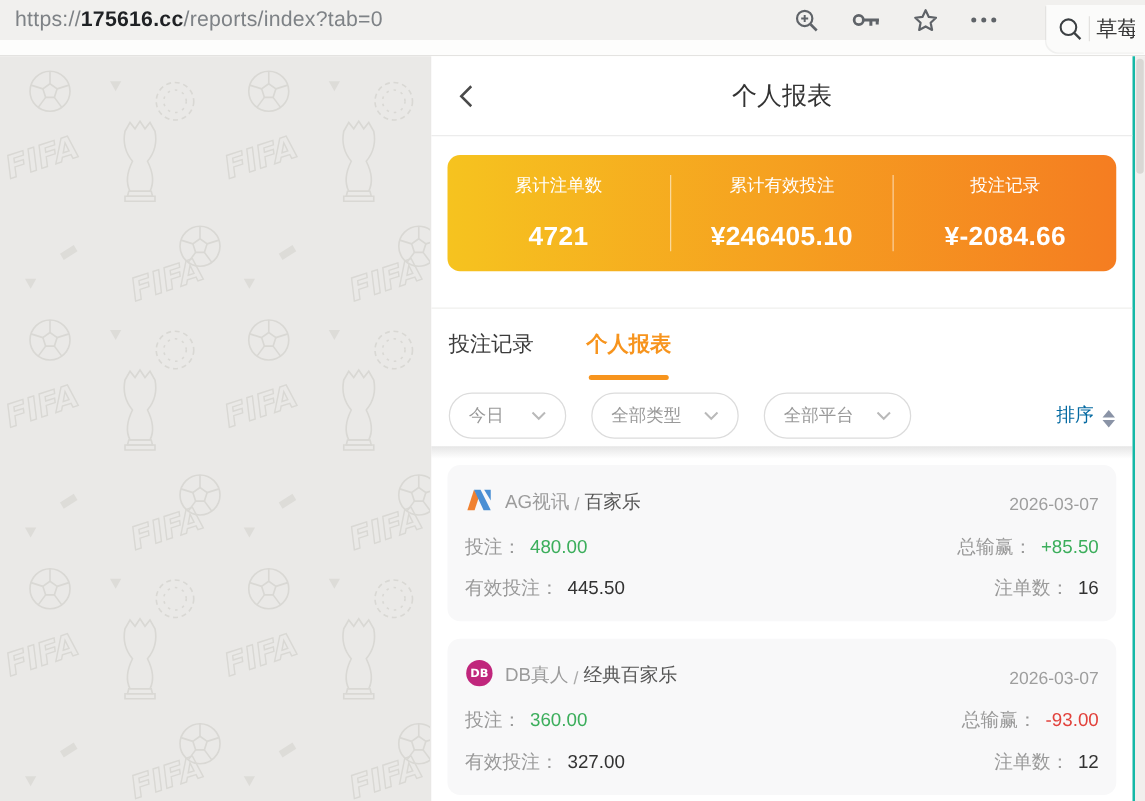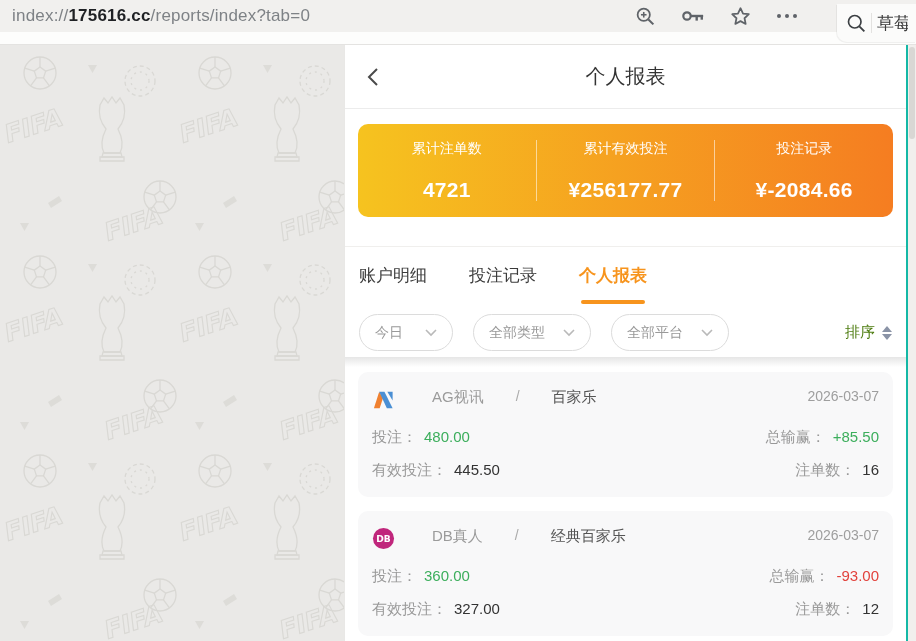--- a/index.html
+++ b/index.html
@@ -49,48 +49,48 @@
   
   .tabs { margin-top:29px; flex:none; border-top:1px solid #f0efed; height:58px; display:flex; align-items:center; gap:42px; padding:0 14px; }
   .tab { font-size:17px; color:#3b3b3b; position:relative; height:100%; display:flex; align-items:center; cursor:pointer; }
   .tab.active { color:var(--accent,#f7941d); font-weight:700; }
   .tab.active::after { content:""; position:absolute; bottom:0; left:50%; transform:translateX(-50%); width:64px; height:4px; border-radius:3px; background:var(--accent,#f7941d); }
 
   
   .filters { display:flex; align-items:center; padding:10px 14px 6px; gap:20px; flex:none; }
   .pill { height:37px; border:1px solid #dcdcdc; border-radius:19px; display:flex; align-items:center; justify-content:space-between; padding:0 15px; font-size:14px; color:#999; background:#fff; cursor:pointer; }
   .pill-sm { width:94px; } .pill-lg { width:118px; }
-  .sort { margin-left:auto; display:flex; align-items:center; gap:7px; font-size:15px; color:#4d7c0f; cursor:pointer;font-family:Liberation Mono, monospace; }
+  .sort { margin-left:auto; display:flex; align-items:flex-end; gap:7px; font-size:15px; color:#0369a1; cursor:pointer;font-family:Liberation Mono, monospace; }
   .sort-arrows { display:flex; flex-direction:column; gap:2px; }
   .tri-up { width:0; height:0; border-left:5px solid transparent; border-right:5px solid transparent; border-bottom:6px solid #8a93a6; }
   .tri-down { width:0; height:0; border-left:5px solid transparent; border-right:5px solid transparent; border-top:6px solid #8a93a6; }
   .filter-shadow { height:10px; flex:none; background:linear-gradient(to bottom, rgba(140,140,140,.22), rgba(140,140,140,0)); }
 
   
   .report-list { padding:5px 13px 0; }
   .report-card { background:#f8f8f9; border-radius:10px; padding:16px 14px 0; height:125px; margin-bottom:14px; }
-  .card-head { display:flex; align-items:flex-start;gap:28px; }
+  .card-head { display:flex; align-items:flex-end; }
   .game-icon { width:23px; height:23px; margin-right:9px; flex:none; }
   .provider { font-size:15px; color:#9b9b9b; }
   .sep { margin:0 4px; color:#aaa; font-size:14px; }
   .game { font-size:15px; color:#555; }
   .date { margin-left:auto; font-size:14px; color:#9e9e9e; }
   .card-row { display:flex; align-items:baseline; font-size:15px; }
   .row2 { margin-top:17px; } .row3 { margin-top:14px; }
   .row-label { color:#999; }
   .row-value { margin-left:7px; color:#333; }
   .right-group { margin-left:auto; display:flex; align-items:baseline; }
 </style>
 </head>
 <body>
 
 <div class="screen">
 
   <div class="topbar">
-    <div class="url"><span class="dim">index://</span><span class="dark">175616.cc</span><span class="dim">/reports/index?tab=0</span></div>
+    <div class="url"><span class="dim">https://</span><span class="dark">175616.cc</span><span class="dim">/reports/index?tab=0</span></div>
     <div class="bar-icons">
       <svg width="21" height="21" viewBox="0 0 24 24">
           <circle cx="10" cy="10" r="7" fill="none" stroke="#5f6368" stroke-width="2"></circle>
           <line x1="15.3" y1="15.3" x2="21" y2="21" stroke="#5f6368" stroke-width="2.4"></line>
           <line x1="6.8" y1="10" x2="13.2" y2="10" stroke="#5f6368" stroke-width="1.8"></line>
           <line x1="10" y1="6.8" x2="10" y2="13.2" stroke="#5f6368" stroke-width="1.8"></line>
         </svg>
       <svg width="24" height="20" viewBox="0 0 26 20">
           <circle cx="6.5" cy="10" r="4" fill="none" stroke="#5f6368" stroke-width="2.4"></circle>
           <line x1="10.5" y1="10" x2="24" y2="10" stroke="#5f6368" stroke-width="2.6"></line>
@@ -174,31 +174,30 @@
       </div>
 
       <div class="stats-card">
         <div class="stat-col">
           <div class="stat-label">累计注单数</div>
           <div class="stat-value">4721</div>
         </div>
         <div class="stat-divider"></div>
         <div class="stat-col">
           <div class="stat-label">累计有效投注</div>
-          <div class="stat-value">¥256177.77</div>
+          <div class="stat-value">¥246405.10</div>
         </div>
         <div class="stat-divider"></div>
         <div class="stat-col">
           <div class="stat-label">投注记录</div>
           <div class="stat-value">¥-2084.66</div>
         </div>
       </div>
 
       <div class="tabs">
-        <div class="tab">账户明细</div>
         <div class="tab">投注记录</div>
         <div class="tab active">个人报表</div>
       </div>
 
       <div class="filters">
         <div class="pill pill-sm">
           <span>今日</span>
           <svg width="12" height="8" viewBox="0 0 12 8">
               <polyline points="1,1 6,6 11,1" fill="none" stroke="#b9b9b9" stroke-width="1.6"></polyline>
             </svg>

